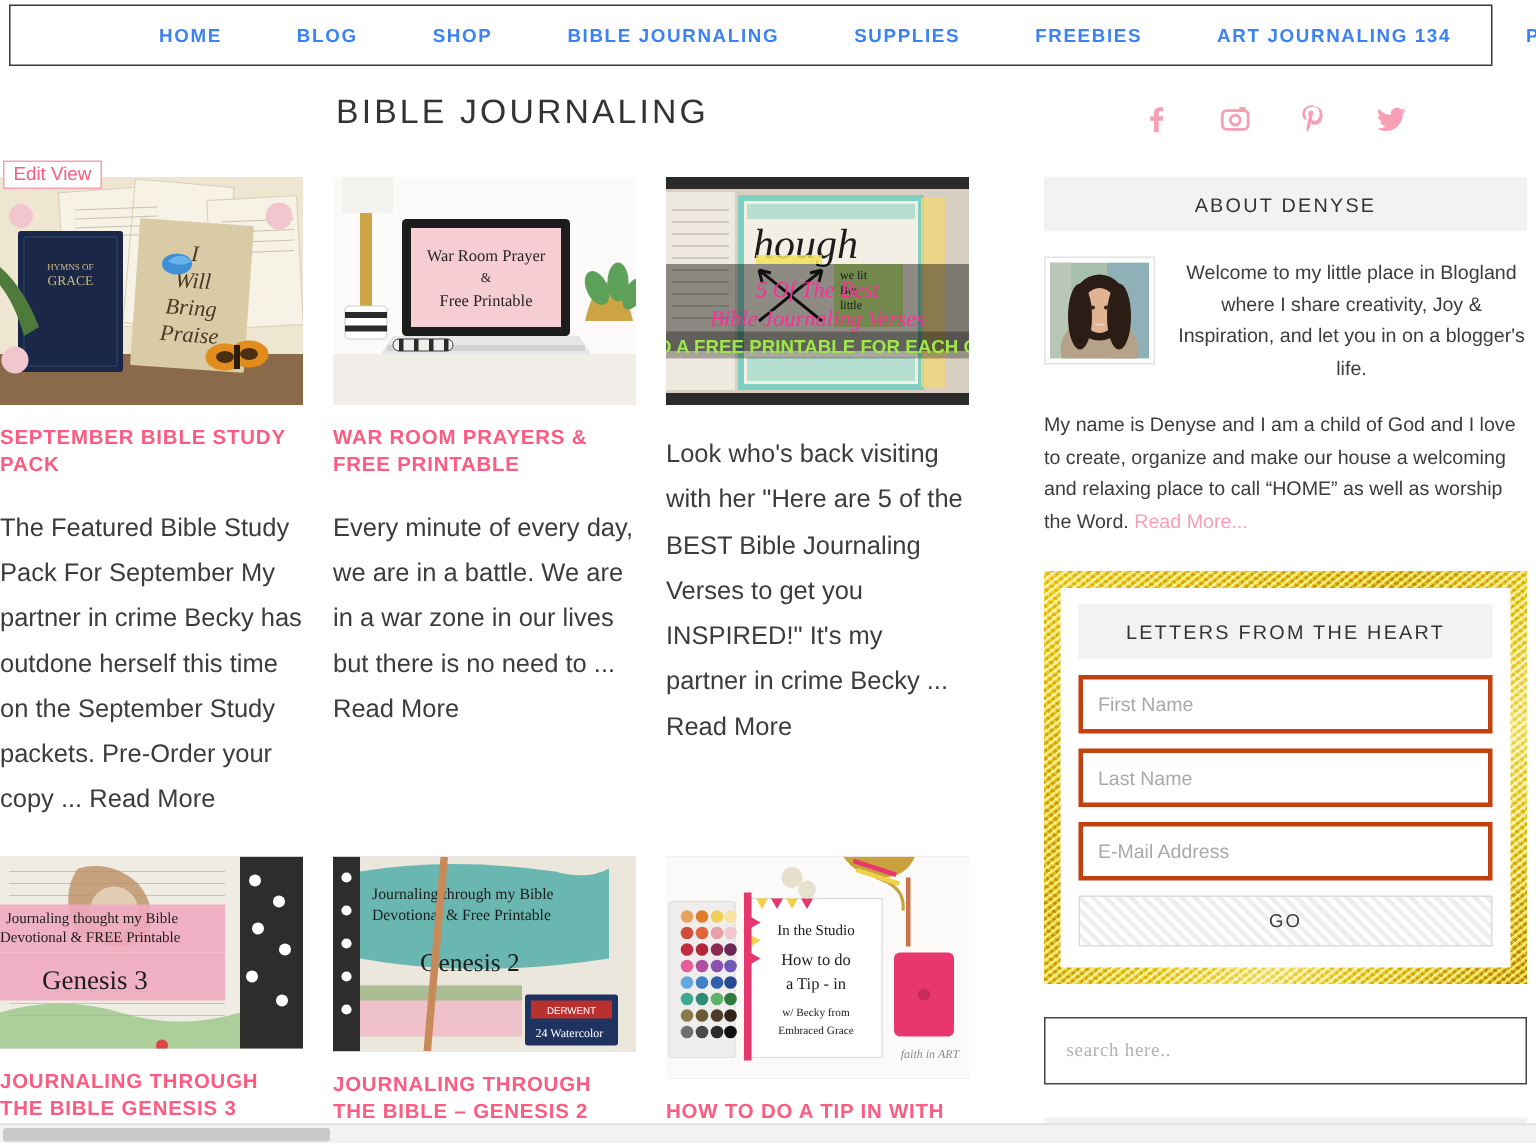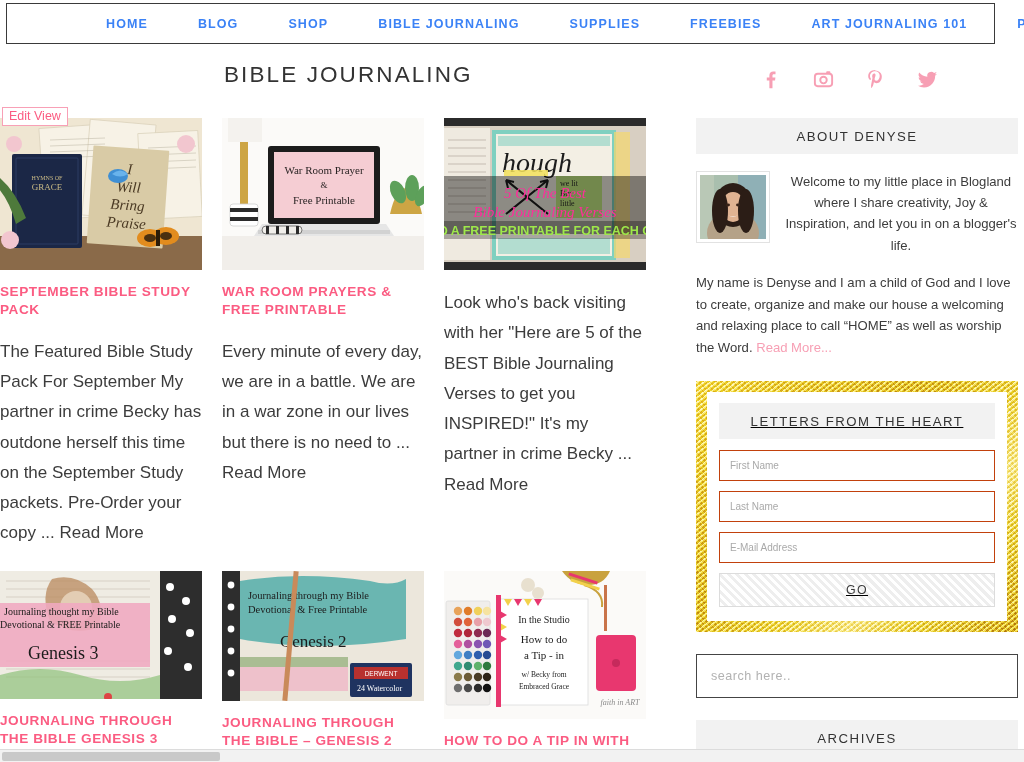--- a/index.html
+++ b/index.html
@@ -177,38 +177,37 @@
 
   
   .newsletter {
     position: relative;
     padding: 11px;
     background:
       repeating-linear-gradient(45deg, rgba(255,255,255,0.35) 0 2px, rgba(0,0,0,0.06) 2px 4px),
       repeating-linear-gradient(-38deg, #6b5218 0 1px, #d8b65c 1px 2px, #f6e8b2 2px 3px, #8a6a22 3px 4px),
       linear-gradient(135deg,#e6ca7e,#c9a94f 40%,#efdda2 70%,#bb9a42);
     background-blend-mode: overlay, overlay, normal;
-    text-decoration: underline;
   }
   .newsletter-inner { background: #ffffff; padding: 11px 12px 14px 12px; }
   .nl-head {
     background: #f2f2f2;
     text-align: center;
     font-size: 13.2px;
     letter-spacing: 1.5px;
     color: #333;
     padding: 11px 0 10px 0;
     margin-bottom: 11px;
   }
   .nl-field {
     width: 100%;
-    border: 1px solid #c2410c;
+    border: 3px solid #c2410c;
     background: #fff;
     padding: 9px 10px;
-    font-size: 10px;
+    font-size: 13px;
     color: #0f172a;
     font-family: "Liberation Sans", sans-serif;
     margin-bottom: 10px;
     outline: none;
   }
   .nl-field::placeholder { color: #a9a9a9; }
   .nl-go {
     width: 100%;
     border: 1px solid #dcdcdc;
     padding: 9px 0;
@@ -220,21 +219,21 @@
     background: repeating-linear-gradient(45deg,#ffffff 0 3px,#eeeeee 3px 6px);
   }
 
   
   .searchbox {
     width: 100%;
     border: 1px solid #444;
     padding: 14px 14px;
     font-size: 12.6px;
     color: #4a4a4a;
-    font-family: Liberation Sans, sans-serif;
+    font-family: Liberation Serif, serif;
     outline: none;
     background: #fff;
   }
   .searchbox::placeholder { color: #b2b2b2; letter-spacing: 0.5px; }
 
   
   .hscroll {
     position: absolute;
     left: 0; bottom: 0;
     width: 1024px; height: 13px;
@@ -255,21 +254,21 @@
 <div class="page">
 
   <div class="navwrap">
     <div class="navlist">
       <span class="navitem">HOME</span>
       <span class="navitem">BLOG</span>
       <span class="navitem">SHOP</span>
       <span class="navitem">BIBLE JOURNALING</span>
       <span class="navitem">SUPPLIES</span>
       <span class="navitem">FREEBIES</span>
-      <span class="navitem">ART JOURNALING 101</span>
+      <span class="navitem">ART JOURNALING 134</span>
       <span class="navitem">PROMPTS</span>
 
     </div>
   </div>
 
   <div class="titlerow">
     <div class="pagetitle">BIBLE JOURNALING</div>
     <div class="socials">
       <span class="soc">
         <svg width="22" height="22" viewBox="0 0 24 24">

